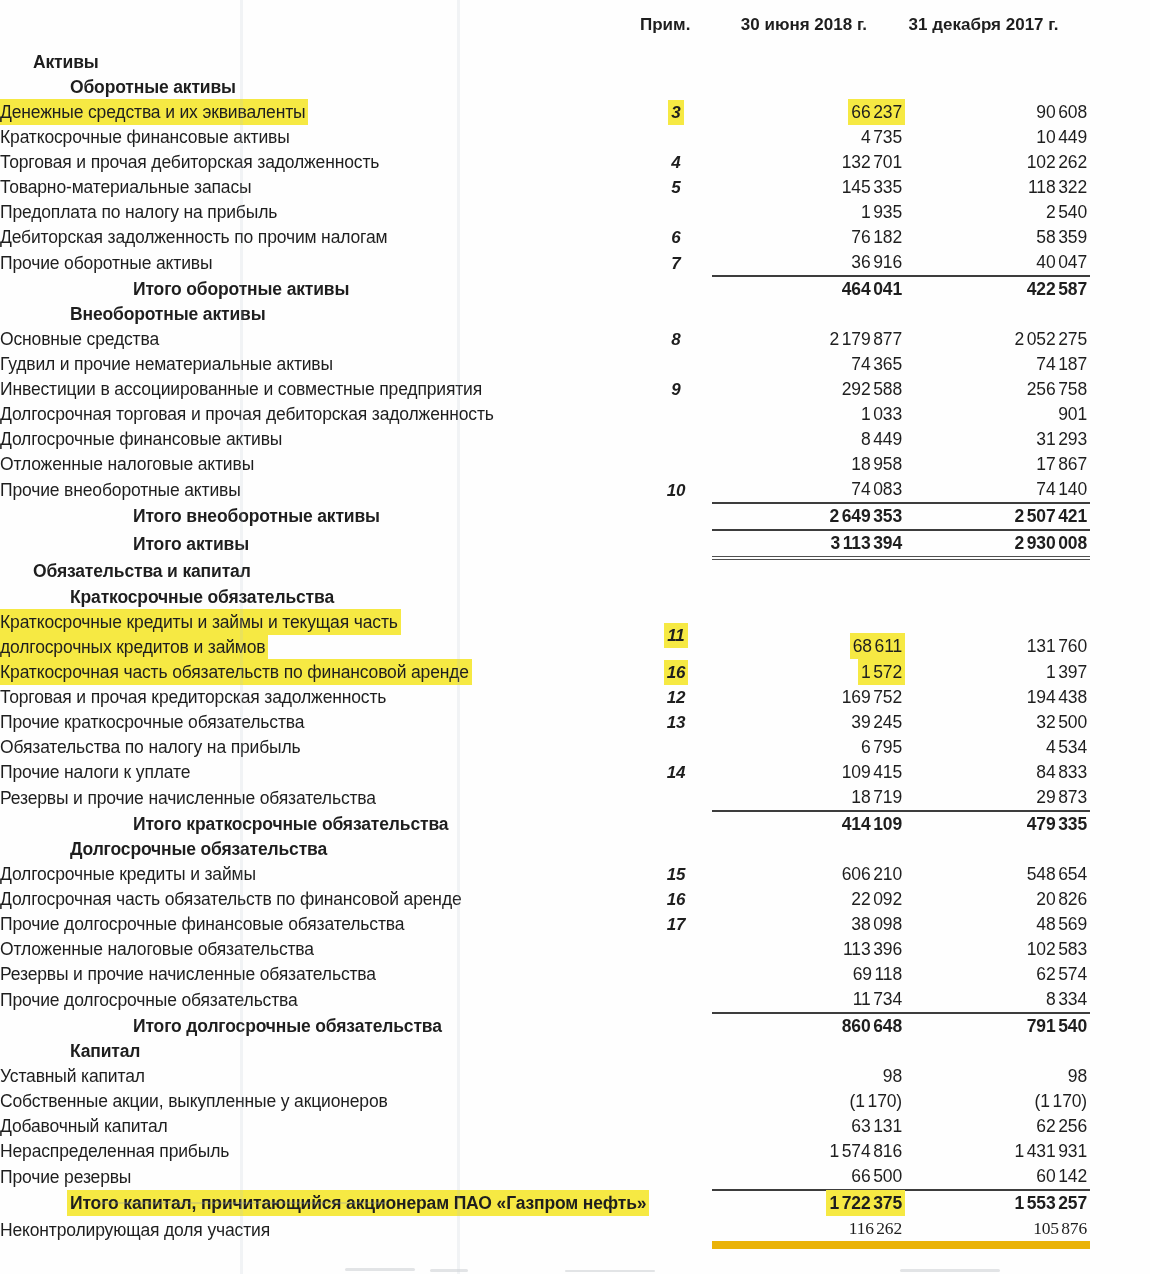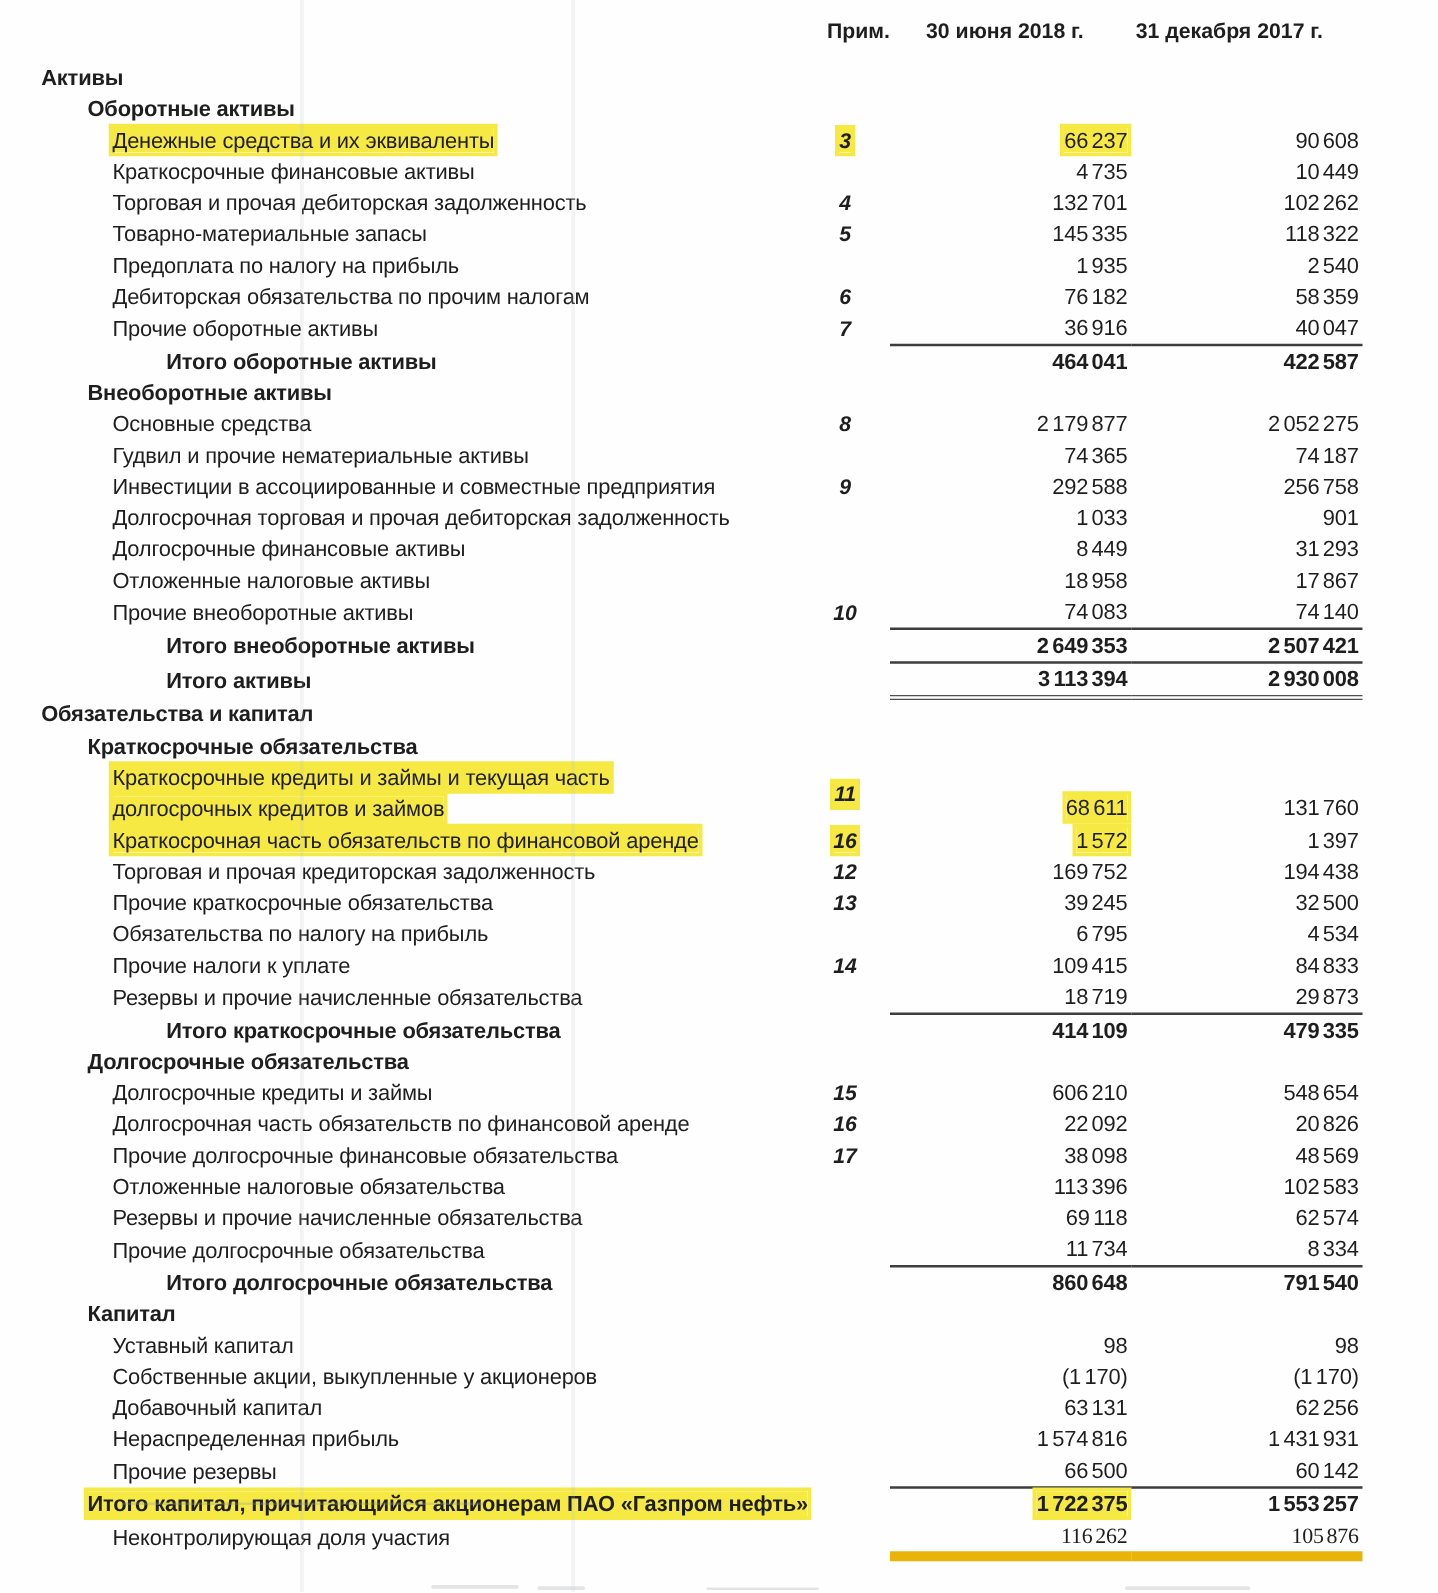--- a/index.html
+++ b/index.html
@@ -28,36 +28,36 @@
   col.c-v2{width:185px;}
 
   thead th{
     height:50px;
     vertical-align:middle;
     font-size:17px;
     font-weight:bold;
     padding:0;
     white-space:nowrap;
   }
-  th.h-note{text-align:right;}
+  th.h-note{text-align:left;}
   th.h-v1{text-align:right;padding-right:38px;}
   th.h-v2{padding-right:28px;}
 
   tbody td{
     height:25px;
     vertical-align:middle;
     padding:0;
     font-size:17.5px;
     letter-spacing:-0.15px;
     white-space:nowrap;
   }
   td.lbl{overflow:visible;}
   td.i0{padding-left:33px;}
   td.i1{padding-left:70px;}
-  td.i2{padding-left:90px;}
+  td.i2{}
   td.i3{padding-left:133px;margin-top:43px;}
   td.note{text-align:center;}
   td.v{text-align:right;padding-right:3px;}
 
   .b{font-weight:bold;}
   .bi{font-weight:bold;}
   .note-n{font-weight:bold;font-style:italic;font-size:17px;}
   .num{word-spacing:-2px;}
   .hl{background:#f6e943;box-shadow:0 0 0 3px #f6e943;}
 
@@ -128,21 +128,21 @@
           <td class="v"><span class="num">145 335</span></td>
           <td class="v"><span class="num">118 322</span></td>
         </tr>
         <tr>
           <td class="lbl i2"><span>Предоплата по налогу на прибыль</span></td>
           <td class="note"></td>
           <td class="v"><span class="num">1 935</span></td>
           <td class="v"><span class="num">2 540</span></td>
         </tr>
         <tr>
-          <td class="lbl i2"><span>Дебиторская обязательства по прочим налогам</span></td>
+          <td class="lbl i2"><span>Дебиторская задолженность по прочим налогам</span></td>
           <td class="note"><span class="note-n">6</span></td>
           <td class="v"><span class="num">76 182</span></td>
           <td class="v"><span class="num">58 359</span></td>
         </tr>
         <tr>
           <td class="lbl i2"><span>Прочие оборотные активы</span></td>
           <td class="note"><span class="note-n">7</span></td>
           <td class="v"><span class="num">36 916</span></td>
           <td class="v"><span class="num">40 047</span></td>
         </tr>

